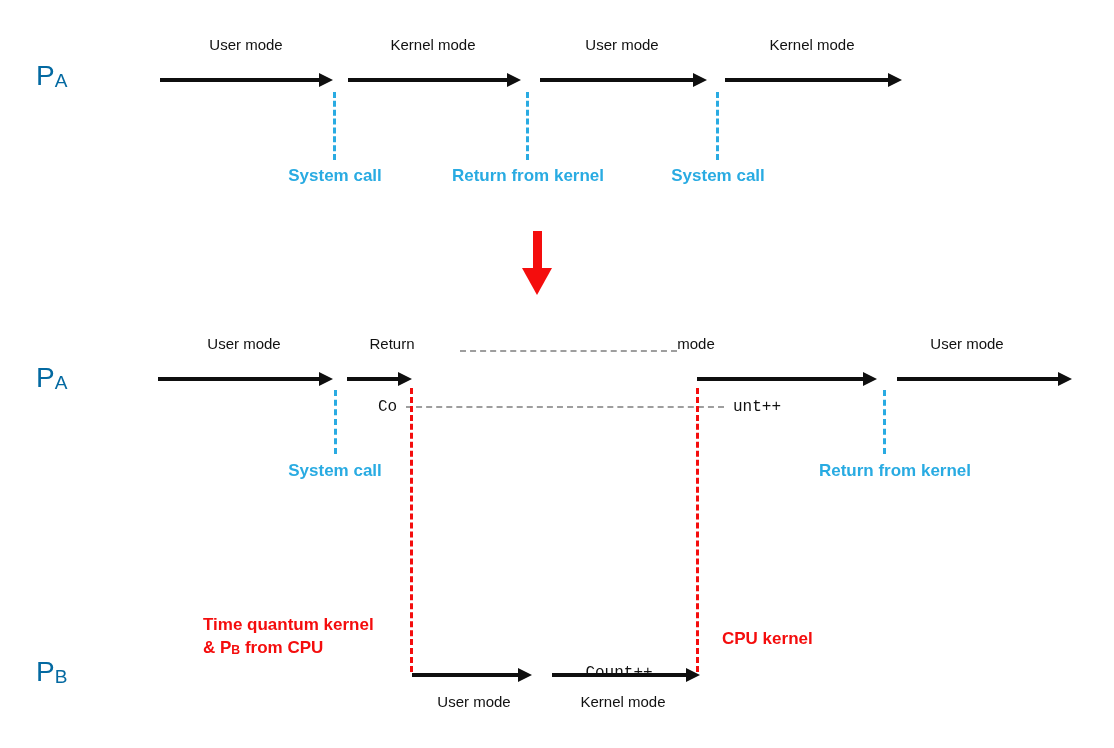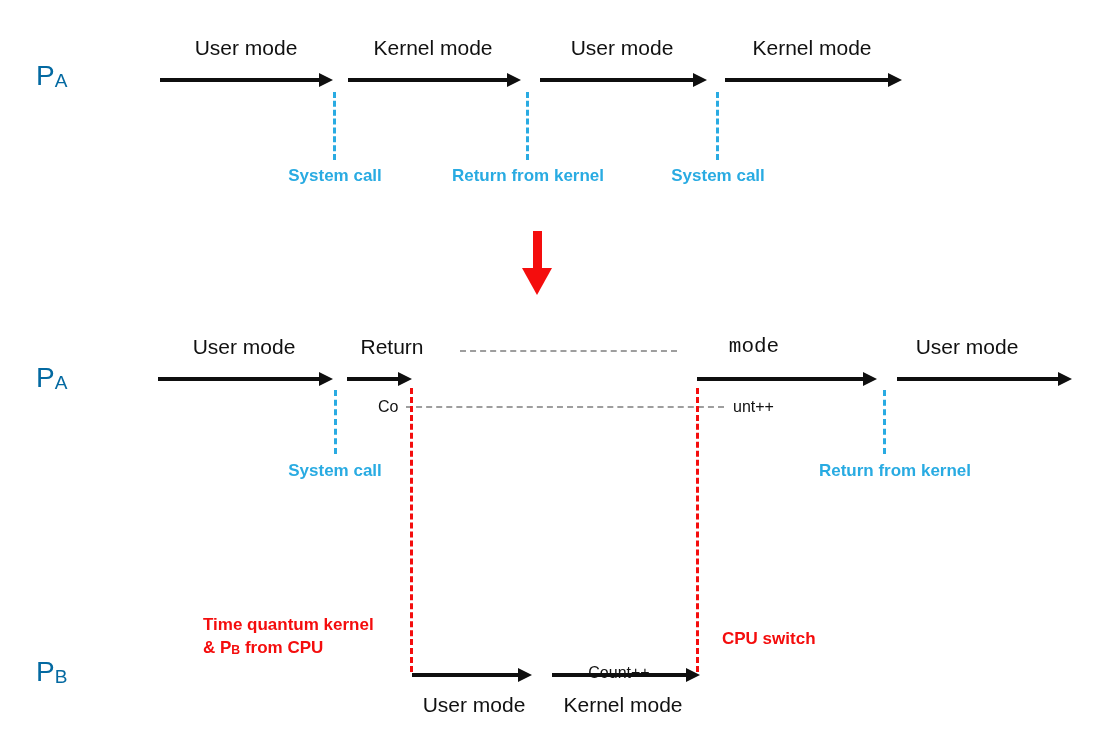--- a/index.html
+++ b/index.html
@@ -2,32 +2,32 @@
 <html><head>
 <meta charset="utf-8">
 <style>
   html,body{margin:0;padding:0;background:#ffffff;}
   #canvas{
     position:relative;width:1114px;height:748px;background:#ffffff;
     font-family:"Liberation Sans","DejaVu Sans",sans-serif;overflow:hidden;
   }
   .proc{position:absolute;font-size:28px;color:#0369a1;line-height:1;white-space:nowrap;}
   .proc sub{font-size:0.68em;vertical-align:-0.12em;}
-  .seg-lbl{position:absolute;transform:translateX(-50%);font-size:21px;color:#111;white-space:nowrap;line-height:1;}
+  .seg-lbl{position:absolute;transform:translateX(-50%);font-size:15px;color:#111;white-space:nowrap;line-height:1;}
   .arrow{position:absolute;height:4px;background:#0f0f0f;}
   .arrow::after{content:"";position:absolute;right:-13px;top:-5px;width:0;height:0;
     border-left:14px solid #0f0f0f;border-top:7px solid transparent;border-bottom:7px solid transparent;}
   .vdash{position:absolute;width:0;border-left:3px dashed;}
   .vdash.blue{border-color:#29abe2;}
   .vdash.red{border-color:#f40d0d;}
   .hdash{position:absolute;height:0;border-top:2px dashed #9e9e9e;}
   .evt{position:absolute;transform:translateX(-50%);font-size:17px;font-weight:600;color:#29abe2;white-space:nowrap;line-height:1;}
   .note{position:absolute;font-size:17px;font-weight:600;color:#f40d0d;white-space:nowrap;line-height:23px;}
   .note sub{font-size:0.72em;vertical-align:-0.1em;}
-  .small-lbl{position:absolute;font-size:16px;color:#111;white-space:nowrap;line-height:1;}
+  .small-lbl{position:absolute;font-size:16px;color:#111;white-space:nowrap;line-height:1;font-family:Liberation Mono, monospace;}
   .red-shaft{position:absolute;left:533px;top:231px;width:9px;height:39px;background:#f40d0d;}
   .red-head{position:absolute;left:522px;top:268px;width:0;height:0;
     border-left:15px solid transparent;border-right:15px solid transparent;border-top:27px solid #f40d0d;}
 </style>
 </head>
 <body>
 
 <div id="canvas">
 
   <div class="proc" style="left:36px;top:62px;"><span>P</span><sub>A</sub></div>
@@ -50,21 +50,21 @@
   <div class="evt" style="left:528px;top:167px;">Return from kernel</div>
   <div class="evt" style="left:718px;top:167px;">System call</div>
 
   <div class="red-shaft"></div>
   <div class="red-head"></div>
 
   <div class="proc" style="left:36px;top:364px;"><span>P</span><sub>A</sub></div>
 
   <div class="seg-lbl" style="left:244px;top:336px;">User mode</div>
   <div class="seg-lbl" style="left:392px;top:336px;">Return</div>
-  <div class="seg-lbl" style="left:754px;top:336px;font-family:Liberation Mono, monospace;">mode</div>
+  <div class="seg-lbl" style="left:696px;top:336px;">mode</div>
   <div class="seg-lbl" style="left:967px;top:336px;">User mode</div>
 
   <div class="arrow" style="left:158px;top:377px;width:162px;"></div>
   <div class="arrow" style="left:347px;top:377px;width:52px;"></div>
   <div class="arrow" style="left:697px;top:377px;width:167px;"></div>
   <div class="arrow" style="left:897px;top:377px;width:162px;"></div>
 
   <div class="hdash" style="left:460px;top:350px;width:217px;"></div>
 
   <div class="small-lbl" style="left:378px;top:399px;">Co</div>
@@ -75,21 +75,21 @@
   <div class="vdash blue" style="left:883px;top:390px;height:64px;"></div>
 
   <div class="evt" style="left:335px;top:462px;">System call</div>
   <div class="evt" style="left:895px;top:462px;">Return from kernel</div>
 
   <div class="vdash red" style="left:410px;top:388px;height:284px;"></div>
   <div class="vdash red" style="left:696px;top:388px;height:284px;"></div>
 
   <div class="note" style="left:203px;top:613px;"><span>Time quantum kernel</span><br><span>&amp; P</span><sub>B</sub><span> from CPU</span></div>
 
-  <div class="note" style="left:722px;top:627px;">CPU switch</div>
+  <div class="note" style="left:722px;top:627px;">CPU kernel</div>
 
   <div class="proc" style="left:36px;top:658px;"><span>P</span><sub>B</sub></div>
 
   <div class="small-lbl" style="left:619px;top:665px;transform:translateX(-50%);">Count++</div>
 
   <div class="arrow" style="left:412px;top:673px;width:107px;"></div>
   <div class="arrow" style="left:552px;top:673px;width:135px;"></div>
 
   <div class="seg-lbl" style="left:474px;top:694px;">User mode</div>
   <div class="seg-lbl" style="left:623px;top:694px;">Kernel mode</div>

